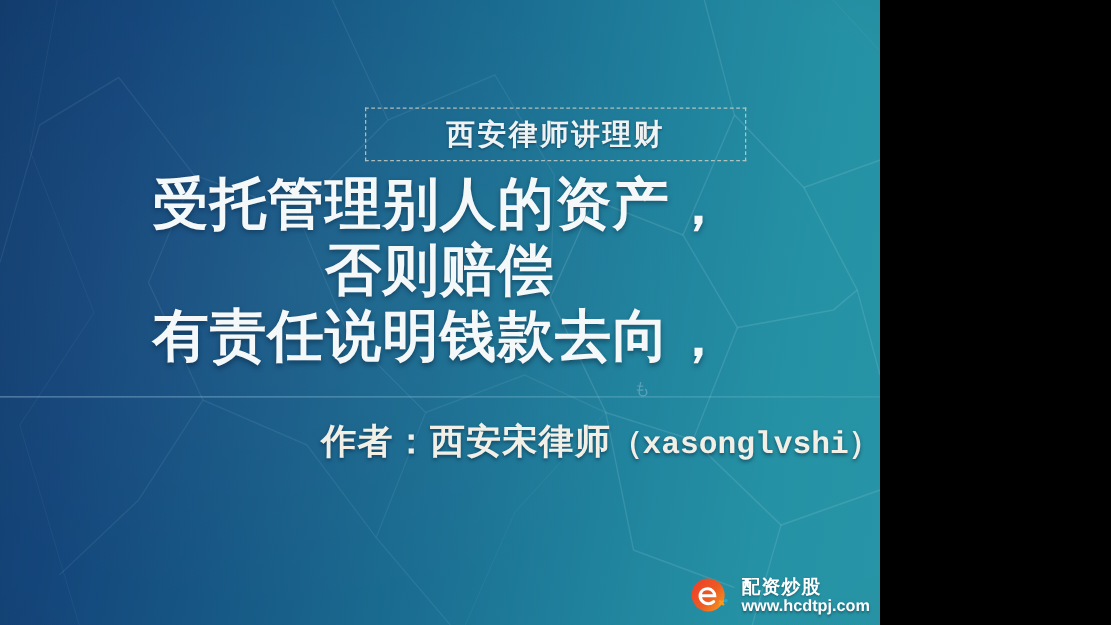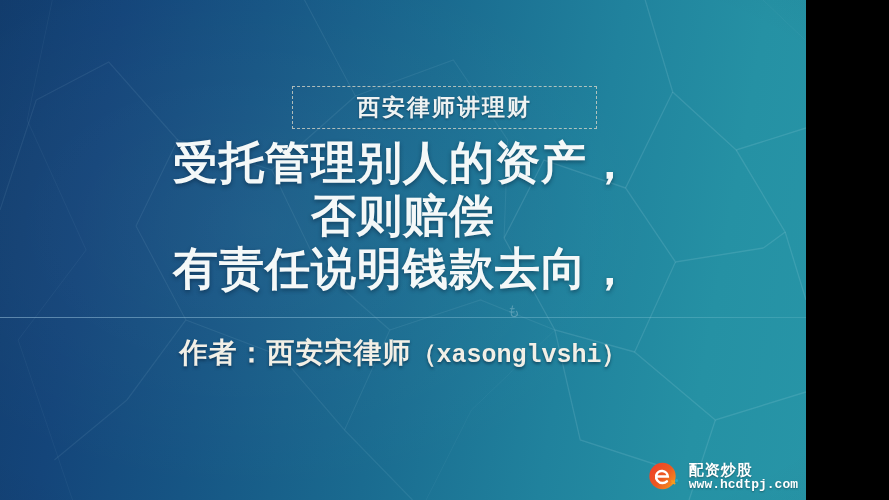--- a/index.html
+++ b/index.html
@@ -6,21 +6,21 @@
     margin: 0;
     padding: 0;
     background: #000;
   }
   body {
     font-family: "Liberation Sans", "DejaVu Sans", sans-serif;
   }
 
   .slide {
     position: relative;
-    width: 806px;
+    width: 704px;
     height: 500px;
     overflow: hidden;
     background: linear-gradient(100deg,
                 #123d6e 0%,
                 #14457a 14%,
                 #165584 30%,
                 #1a6b90 50%,
                 #20829d 70%,
                 #2591a4 86%,
                 #2795a7 100%);
@@ -106,21 +106,21 @@
       rgba(150,210,225,0.32) 75%,
       rgba(150,215,225,0.18) 100%);
   }
 
   
   .author {
     position: absolute;
     left: 0;
     right: 0;
     top: 334px;
-    text-align: center;
+    text-align: right;
     font-family: "Liberation Serif", "DejaVu Serif", serif;
     font-size: 28px;
     font-weight: 700;
     letter-spacing: 1px;
     color: #f2efe6;
     text-shadow: 0 2px 3px rgba(4,24,46,0.5);
     white-space: nowrap;
   }
   .author .latin {
     font-family: "Liberation Mono", "DejaVu Sans Mono", monospace;
@@ -162,21 +162,21 @@
   }
   .logo-cn {
     font-family: "Liberation Sans", "DejaVu Sans", sans-serif;
     font-size: 15px;
     font-weight: 700;
     color: #ffffff;
     letter-spacing: 1px;
     text-shadow: 0 1px 2px rgba(0,0,0,0.35);
   }
   .logo-url {
-    font-family: Liberation Mono, monospace;
+    font-family: Liberation Sans, sans-serif;
     font-size: 13px;
     font-weight: 700;
     color: #ffffff;
     letter-spacing: 0px;
     text-shadow: 0 1px 2px rgba(0,0,0,0.35);
   }
 </style>
 </head>
 <body>
 

